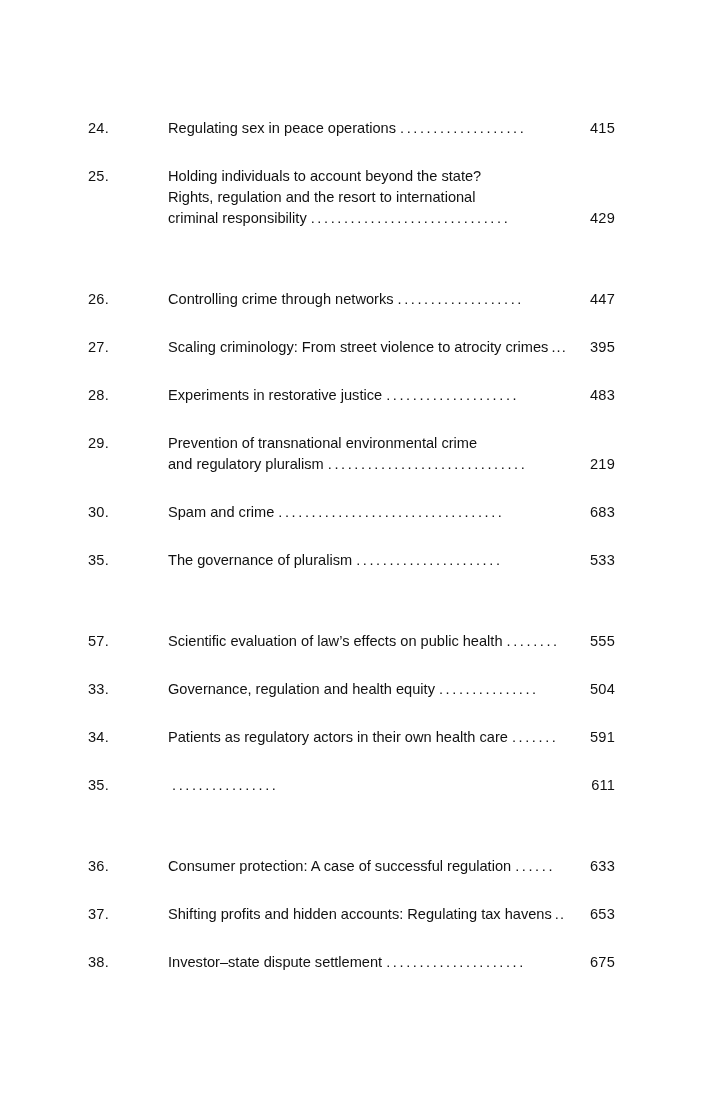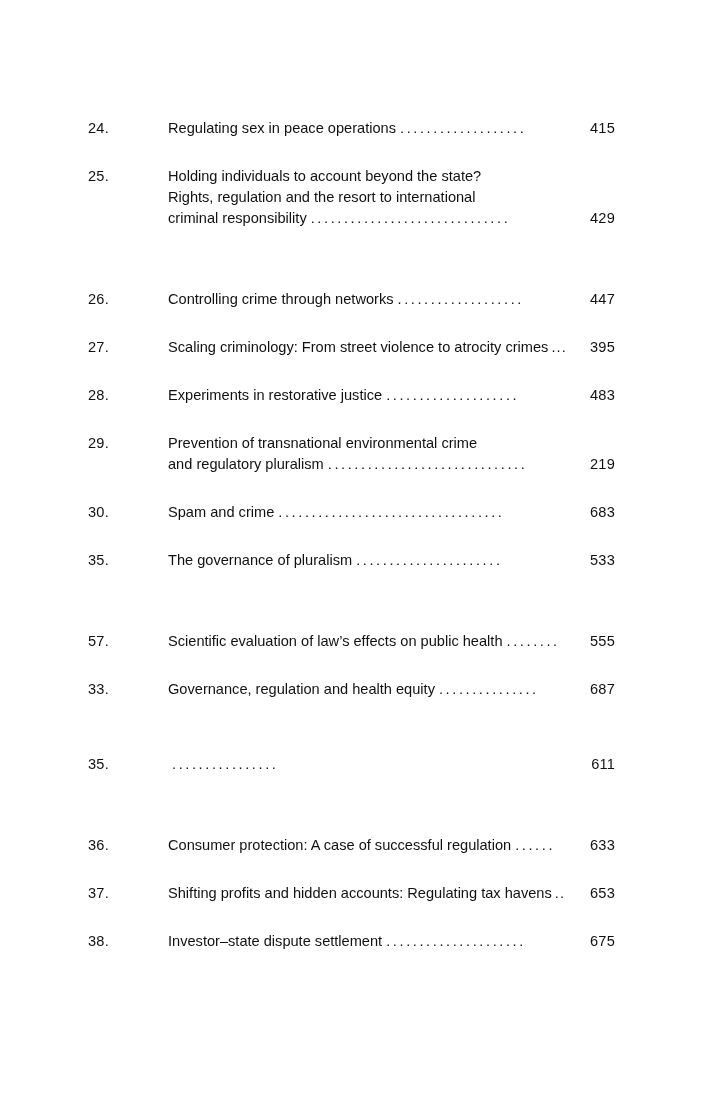--- a/index.html
+++ b/index.html
@@ -182,25 +182,35 @@
           </div>
         </div>
       </div>
       <div style="height: 27px;"></div>
       <div class="entry">
         <div class="num">33.</div>
         <div class="body">
           <div class="ln">
             <span class="txt">Governance, regulation and health equity</span>
             <span class="leader">...............</span>
-            <span class="pg">687</span>
-          </div>
-        </div>
-      </div>
-      <div style="height: 27px;"></div>
+            <span class="pg">504</span>
+          </div>
+        </div>
+      </div>
+      <div style="height: 27px;"></div>
+      <div class="entry">
+        <div class="num">34.</div>
+        <div class="body">
+          <div class="ln">
+            <span class="txt">Patients as regulatory actors in their own health care</span>
+            <span class="leader">.......</span>
+            <span class="pg">591</span>
+          </div>
+        </div>
+      </div>
       <div style="height: 27px;"></div>
       <div class="entry">
         <div class="num">35.</div>
         <div class="body">
           <div class="ln">
             <span class="leader">................</span>
             <span class="pg">611</span>
           </div>
         </div>
       </div>

